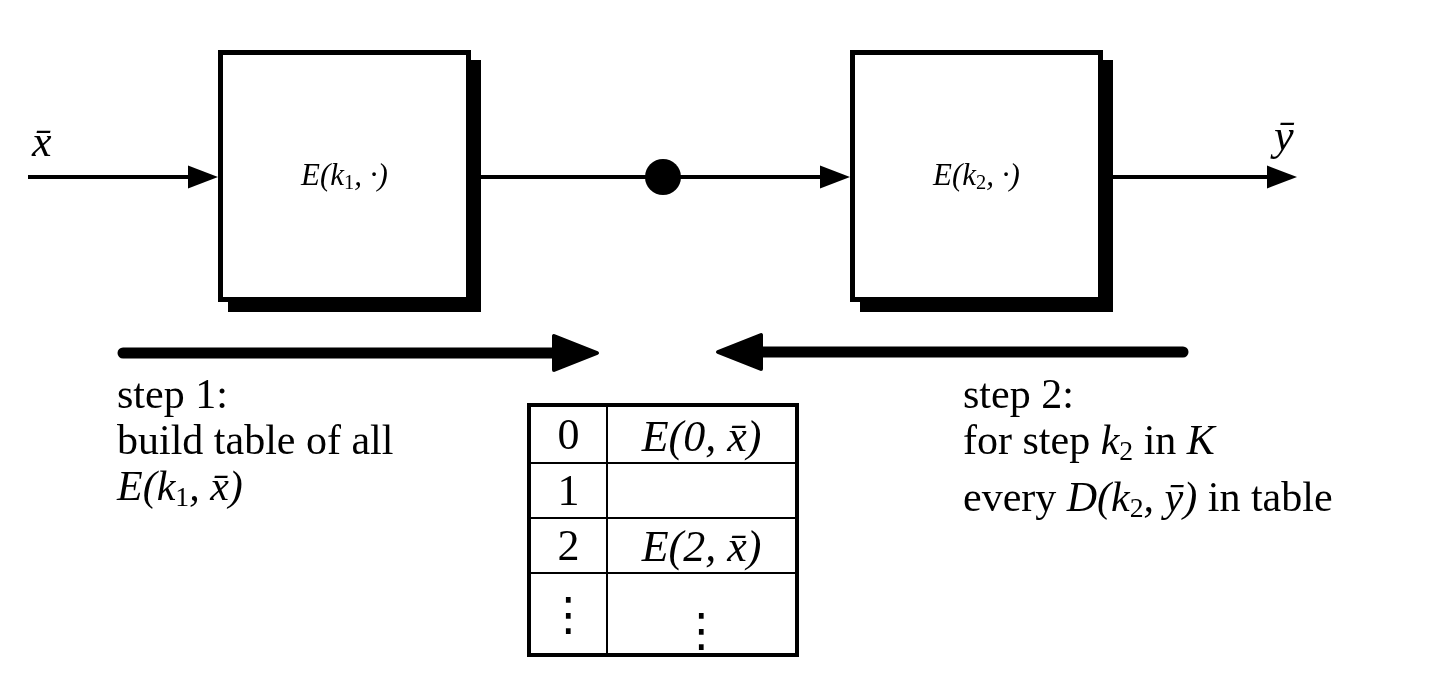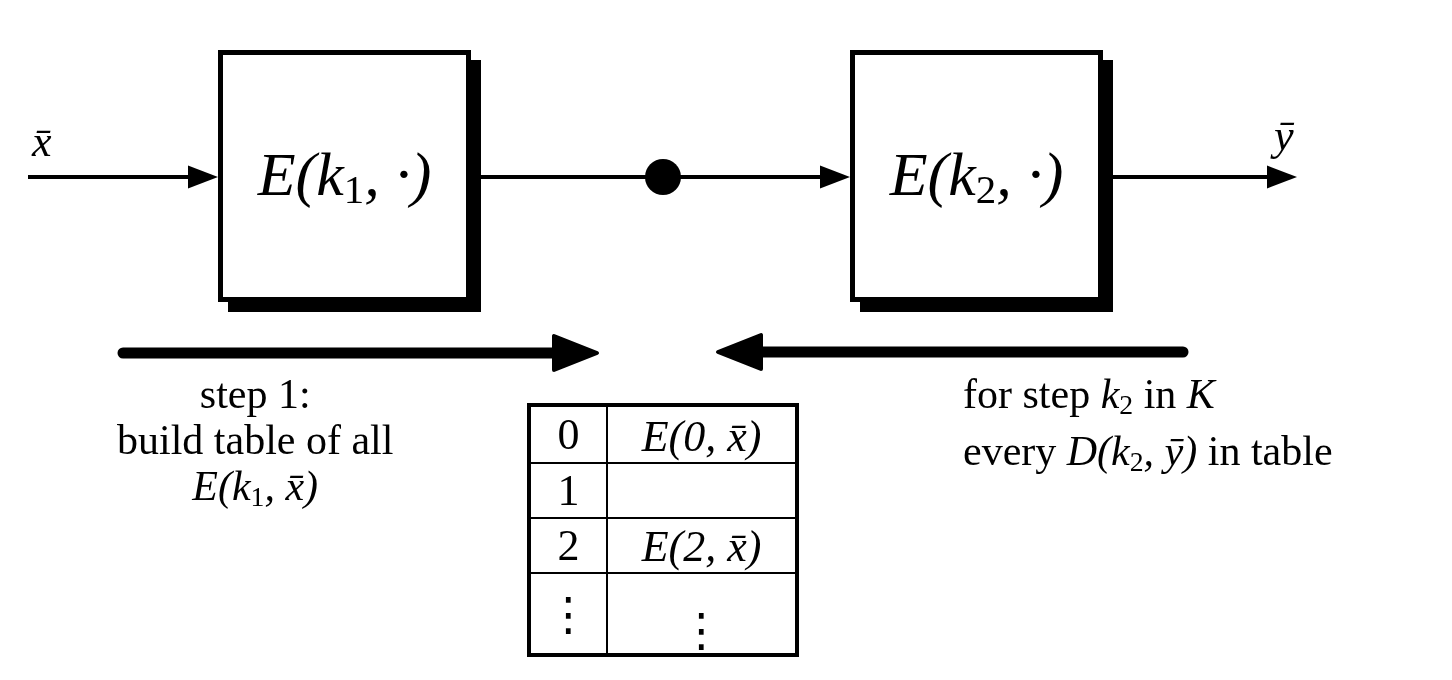--- a/index.html
+++ b/index.html
@@ -13,28 +13,28 @@
   svg.wiring { position:absolute; left:0; top:0; color:var(--ink); }
 
   .encbox {
     position:absolute; top:50px; width:253px; height:252px;
     background:var(--paper); border:5px solid var(--ink);
     box-shadow:10px 10px 0 0 var(--ink);
     display:flex; align-items:center; justify-content:center;
   }
   #box1 { left:218px; }
   #box2 { left:850px;text-align:right; }
-  .boxlabel { font-size:62px; white-space:nowrap; }
+  .boxlabel { font-size:31px; white-space:nowrap; }
 
   .freelabel { position:absolute; font-size:44px; white-space:nowrap; }
   #xlabel { left:32px;  top:116px; }
   #ylabel { left:1274px; top:110px; }
 
   .textblock { position:absolute; top:371px; font-size:42px; line-height:46px; }
-  #step1 { left:117px;text-align:center; }
+  #step1 { left:117px; }
   #step2 { left:963px; }
   .tline { white-space:nowrap; }
 
   .mtable {
     position:absolute; left:527px; top:403px; width:272px; height:254px;
     border:4px solid var(--ink); background:var(--paper);
     display:flex; flex-direction:column; font-size:44px;
   }
   .trow { display:flex; flex:0 0 55px; }
   .trow + .trow { border-top:2px solid var(--ink); }
@@ -93,20 +93,21 @@
 
   <div class="freelabel" id="xlabel"><span class="r-it">x̄</span></div>
   <div class="freelabel" id="ylabel"><span class="r-it">ȳ</span></div>
 
   <div class="textblock" id="step1">
     <div class="tline"><span class="r-rm">step 1:</span></div>
     <div class="tline"><span class="r-rm">build table of all</span></div>
     <div class="tline"><span class="r-it">E(k</span><span class="r-sub">1</span><span class="r-it">, x̄)</span></div>
   </div>
   <div class="textblock" id="step2">
+    <div class="tline"><span class="r-rm">step 2:</span></div>
     <div class="tline"><span class="r-rm">for step </span><span class="r-it">k</span><span class="r-sub">2</span><span class="r-rm"> in </span><span class="r-cal">K</span></div>
     <div class="tline"><span class="r-rm">every </span><span class="r-it">D(k</span><span class="r-sub">2</span><span class="r-it">, ȳ)</span><span class="r-rm"> in table</span></div>
   </div>
 
   <div class="mtable">
     <div class="trow">
       <div class="tcell tkey">
           <span class="r-rm">0</span>
         </div>
       <div class="tcell tval">

